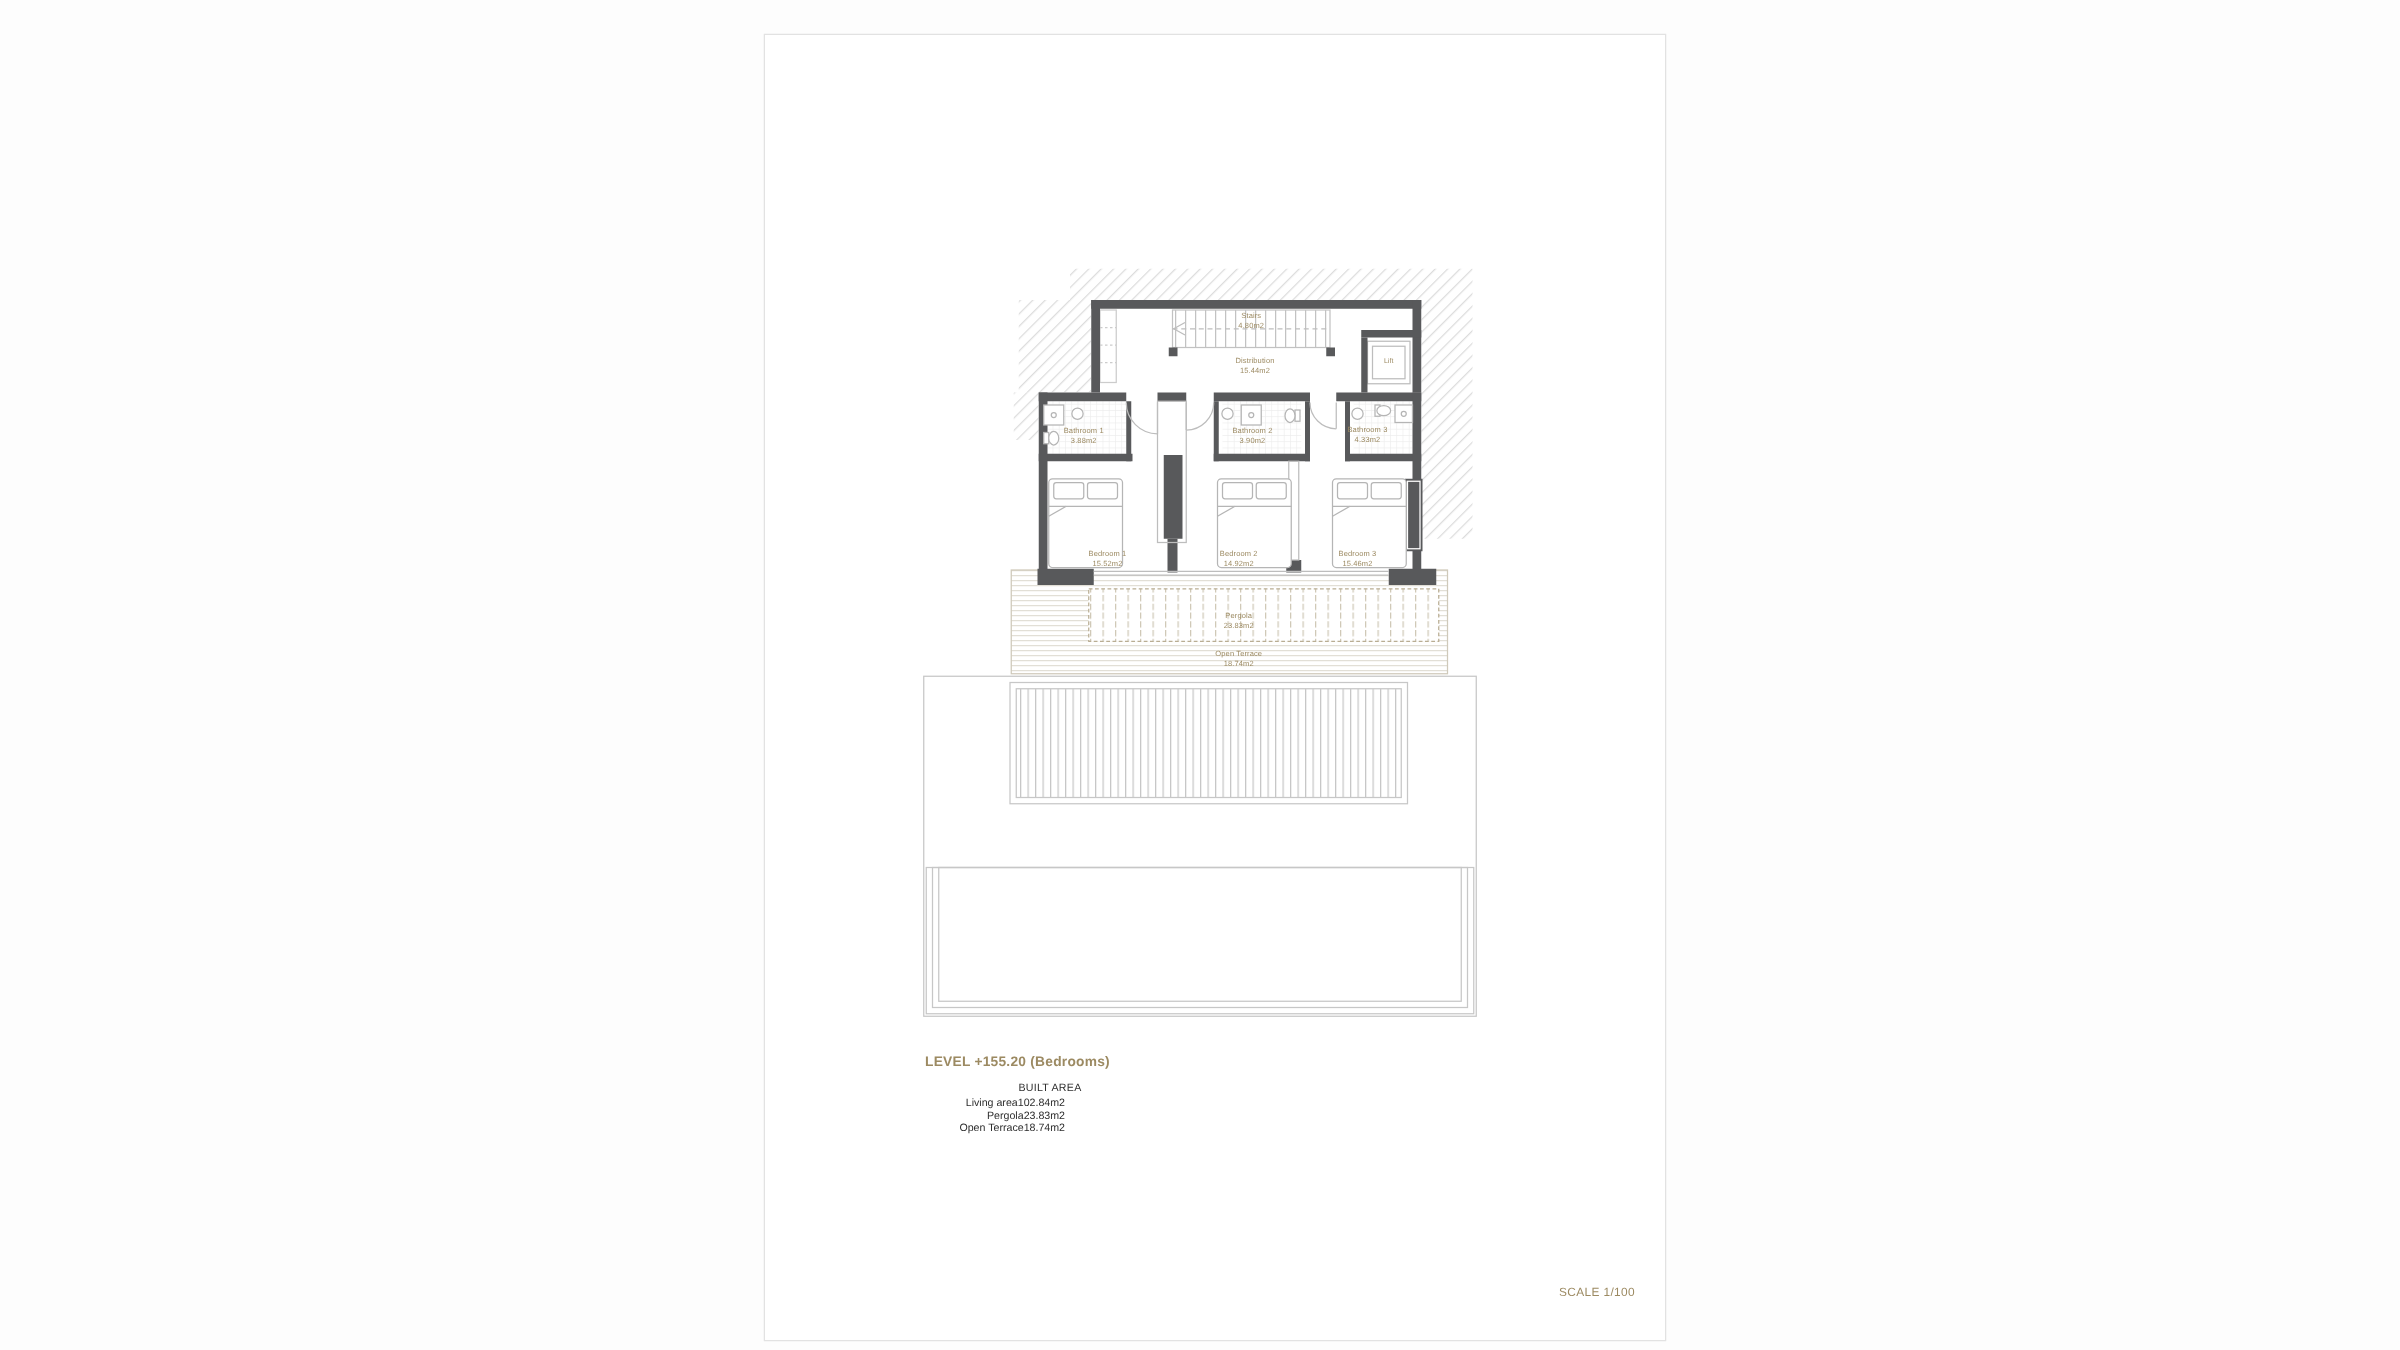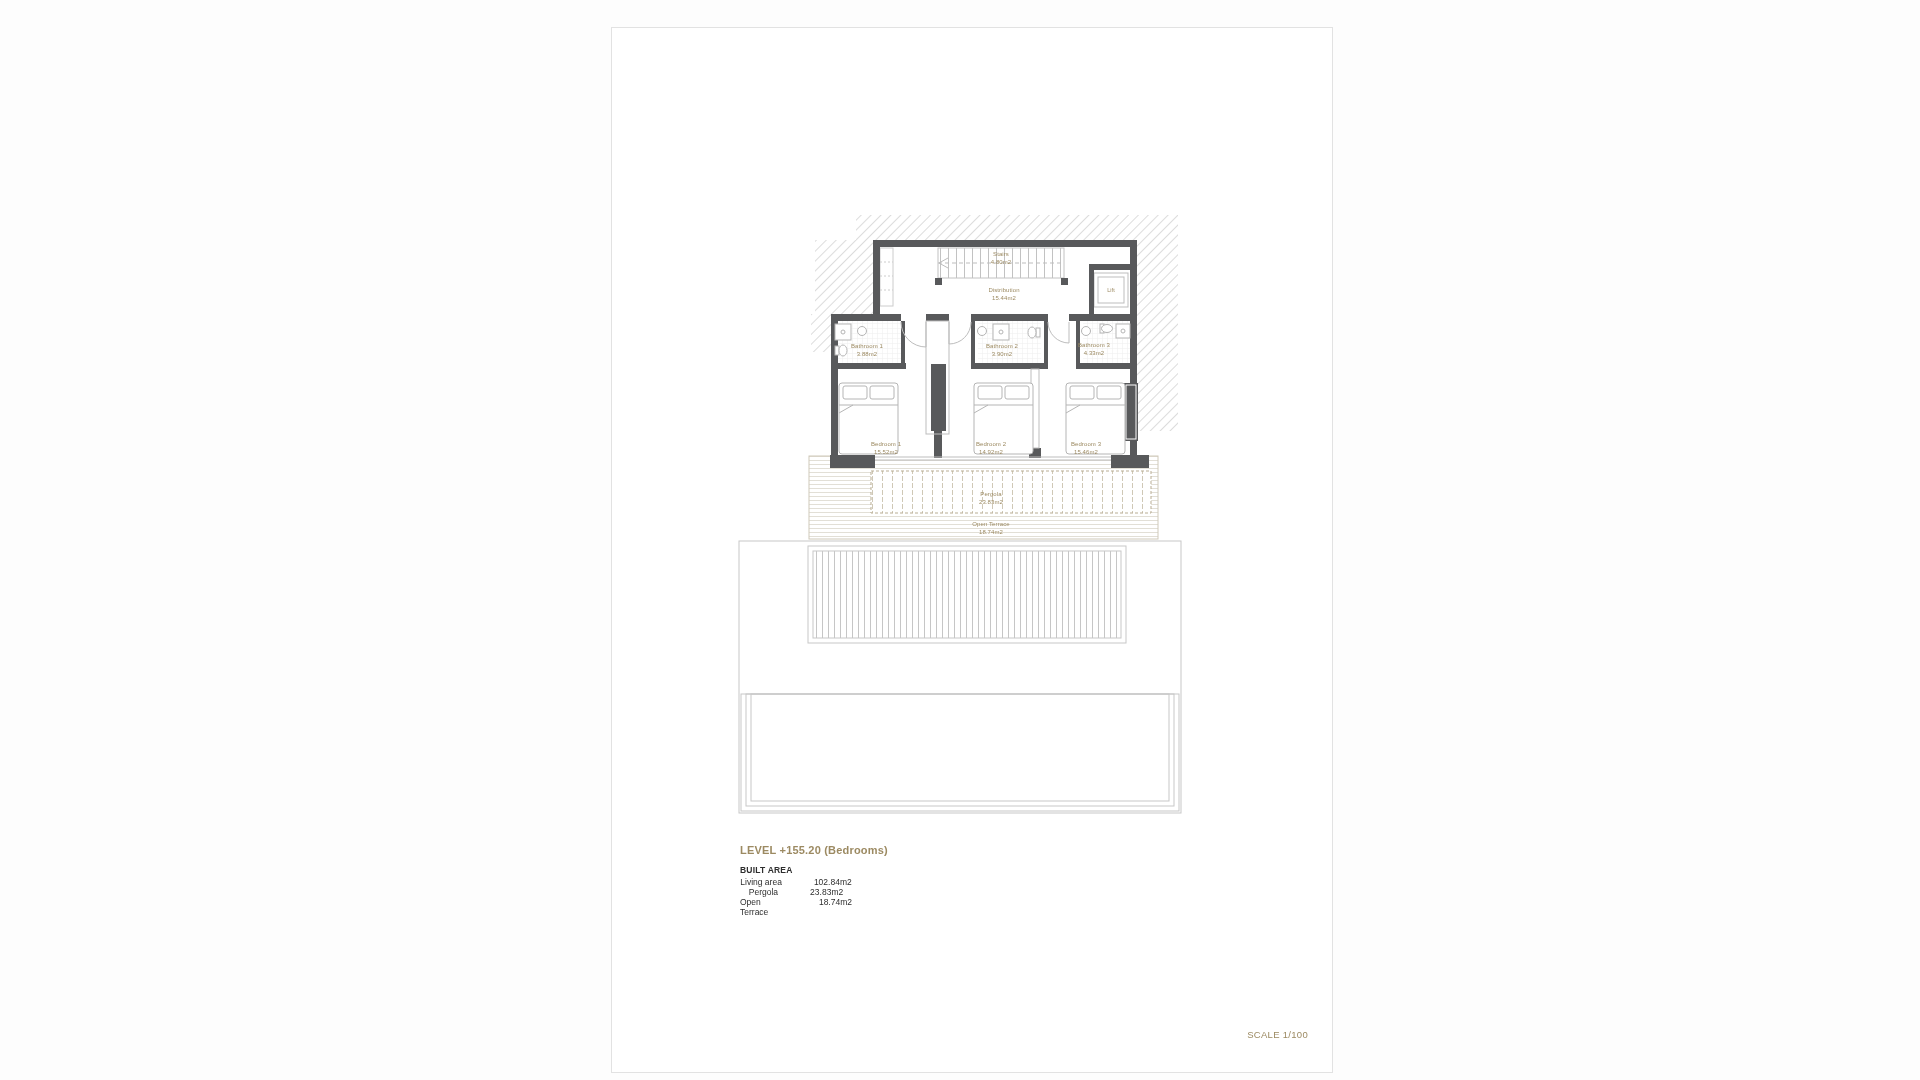--- a/index.html
+++ b/index.html
@@ -7,23 +7,23 @@
   #stage{position:relative;width:1920px;height:1080px;overflow:hidden;background:#fdfdfd;}
   .page{position:absolute;left:611px;top:27px;width:722px;height:1046px;
     background:#ffffff;border:1px solid #e2e2e2;box-sizing:border-box;}
   .plan-svg{position:absolute;left:0;top:0;width:722px;height:1046px;}
   .room-label{position:absolute;transform:translate(-50%,-50%);text-align:center;
     font-size:6px;line-height:1.25;color:#9c8a62;white-space:nowrap;letter-spacing:.1px;}
   .room-label .area{display:block;}
   .lift-label{font-size:5.5px;}
   .legend{position:absolute;left:128px;top:816px;width:200px;color:#2e2e2e;}
   .legend-title{font-size:11px;font-weight:bold;color:#9c8a62;letter-spacing:.2px;}
-  .built-area{margin-top:9px;font-size:8.5px;font-weight:bold;color:#2e2e2e;letter-spacing:.2px;}
+  .built-area{margin-top:9px;font-size:8.5px;font-weight:normal;color:#2e2e2e;letter-spacing:.2px;text-align:center;}
   .area-rows{margin-top:3px;width:112px;}
-  .area-row{display:flex;justify-content:center;font-size:8.5px;line-height:1.16;color:#2e2e2e;gap:32px;}
+  .area-row{display:flex;justify-content:flex-end;font-size:8.5px;line-height:1.16;color:#2e2e2e;}
   .scale-label{position:absolute;right:24px;bottom:32px;font-size:9.5px;font-weight:normal;
     color:#9c8a62;letter-spacing:.3px;}
 </style>
 </head>
 <body>
 
 <div id="stage">
   <div class="page">
 
     <svg class="plan-svg" viewBox="0 0 722 1046">

